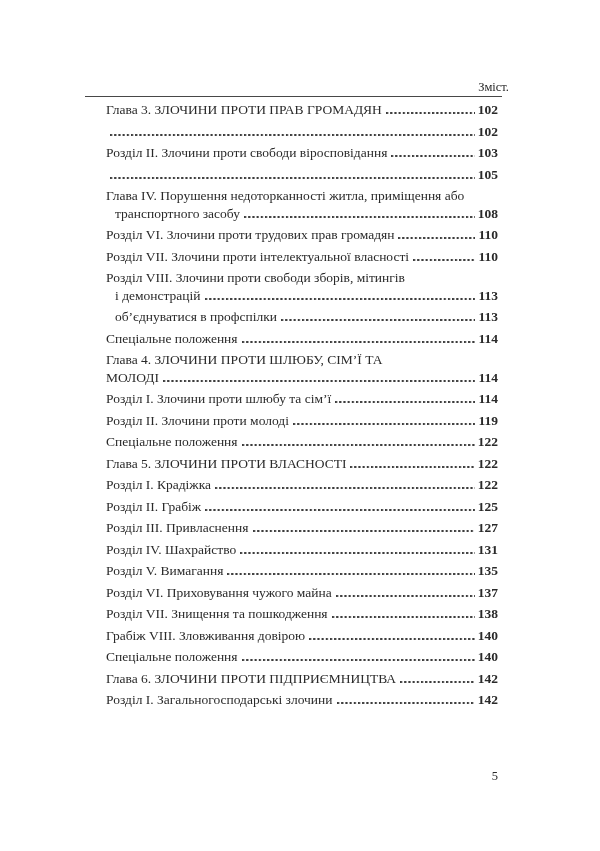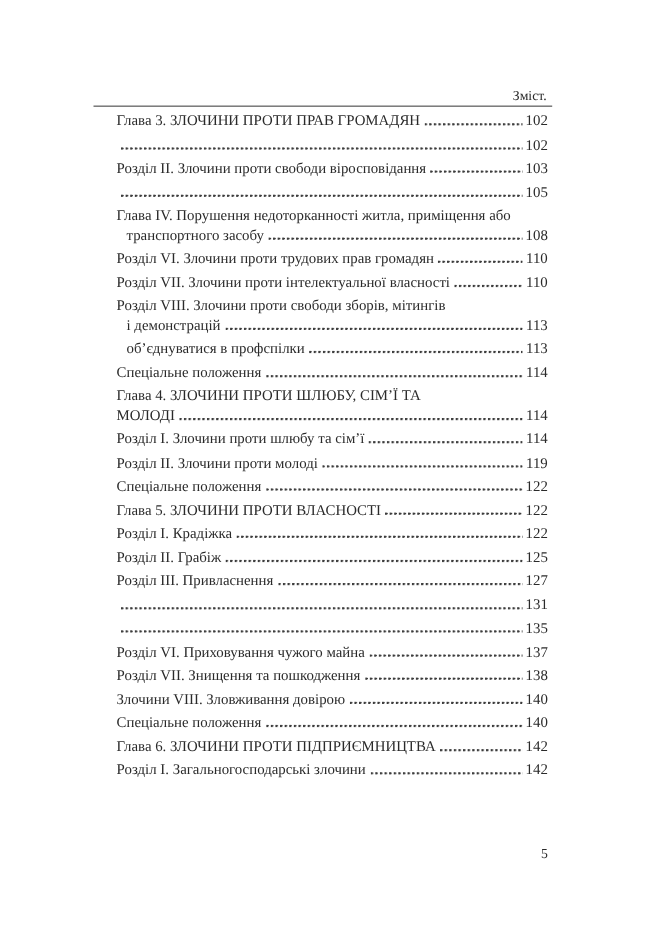--- a/index.html
+++ b/index.html
@@ -12,21 +12,21 @@
   body{
     width:600px;height:851px;
     background:var(--paper);
     position:relative;
     font-family:"Liberation Serif","DejaVu Serif",serif;
     color:var(--text);
     overflow:hidden;
   }
   .sheet{position:absolute;inset:0;background:var(--paper);}
   .running-head{
-    position:absolute;top:80px;left:85px;width:412px;
+    position:absolute;top:80px;left:97px;width:412px;
     text-align:right;font-size:12.5px;line-height:14px;
     color:var(--text);
   }
   .head-rule{
     position:absolute;top:96px;left:85px;width:417px;height:1px;
     background:var(--rule);
   }
   .toc{
     position:absolute;top:101px;left:106px;width:392px;
     margin:0;padding:0;list-style:none;
@@ -41,21 +41,21 @@
   .line.cont{padding-left:9px;justify-content:flex-end;}
   .txt{white-space:nowrap;flex:0 0 auto;}
   .leader{
     flex:1 1 auto;min-width:8px;height:2px;
     margin:0 3px 0 4px;
     background-image:radial-gradient(circle at 1.1px 1.1px, var(--dots) 1px, rgba(0,0,0,0) 1.35px);
     background-size:4.2px 2.2px;
     background-repeat:repeat-x;
     background-position:0 100%;
   }
-  .pg{flex:0 0 auto;white-space:nowrap;}
+  .pg{flex:0 0 auto;white-space:nowrap;font-weight:bold;}
   .folio{
     position:absolute;top:769px;left:106px;width:392px;
     text-align:right;font-size:12.5px;line-height:15px;
     color:var(--text);
   }
 </style>
 </head>
 <body>
 
 <div class="sheet">
@@ -193,47 +193,49 @@
       </li>
       <li class="entry">
         <div class="line">
           <span class="txt">Розділ III. Привласнення</span>
           <span class="leader"></span>
           <span class="pg">127</span>
         </div>
       </li>
       <li class="entry">
         <div class="line">
+          <span class="txt">Розділ IV. Шахрайство</span>
           <span class="leader"></span>
           <span class="pg">131</span>
         </div>
       </li>
       <li class="entry">
         <div class="line">
+          <span class="txt">Розділ V. Вимагання</span>
           <span class="leader"></span>
           <span class="pg">135</span>
         </div>
       </li>
       <li class="entry">
         <div class="line">
           <span class="txt">Розділ VI. Приховування чужого майна</span>
           <span class="leader"></span>
           <span class="pg">137</span>
         </div>
       </li>
       <li class="entry">
         <div class="line">
           <span class="txt">Розділ VII. Знищення та пошкодження</span>
           <span class="leader"></span>
           <span class="pg">138</span>
         </div>
       </li>
       <li class="entry">
         <div class="line">
-          <span class="txt">Злочини VIII. Зловживання довірою</span>
+          <span class="txt">Грабіж VIII. Зловживання довірою</span>
           <span class="leader"></span>
           <span class="pg">140</span>
         </div>
       </li>
       <li class="entry">
         <div class="line">
           <span class="txt">Спеціальне положення</span>
           <span class="leader"></span>
           <span class="pg">140</span>
         </div>

